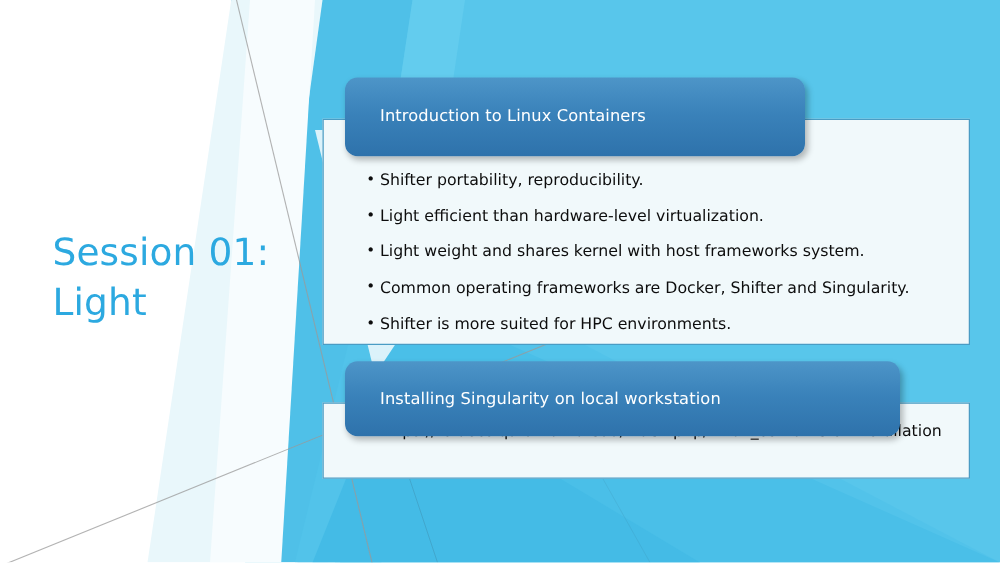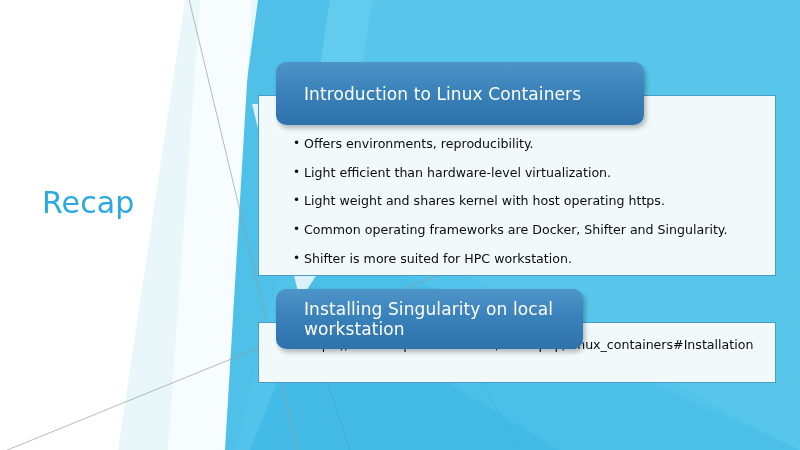--- a/index.html
+++ b/index.html
@@ -100,36 +100,35 @@
   .pill {
     position: absolute;
     box-sizing: border-box;
     border-radius: 10px;
     background: linear-gradient(to bottom, #4D95C8 0%, #3A82BA 45%, #2E72AB 100%);
     box-shadow: 2px 3px 5px rgba(0,0,0,0.28);
     color: #ffffff;
     display: flex;
     align-items: center;
     padding-left: 28px;
-    font-size: 17px;
+    font-size: 13px;
     font-family: "DejaVu Sans", sans-serif;
     letter-spacing: 0.1px;
   }
   .pill-1 {
     left: 276px;
     top: 62px;
     width: 368px;
     height: 63px;
   }
   .pill-2 {
     left: 276px;
     top: 289px;
-    width: 307px;
+    width: 444px;
     height: 60px;
-    justify-content: flex-end;
   }
 </style>
 </head>
 <body>
 
 <div class="slide">
 
   <div class="bg-layer">
     <svg class="bg-shape" width="800" height="450" viewBox="0 0 800 450" preserveAspectRatio="none">
 
@@ -152,44 +151,45 @@
       <polygon points="252,104 430,104 300,300" fill="#EAF7FC" opacity="0.9"></polygon>
 
       <line x1="188" y1="-5" x2="300" y2="460" stroke="#9A9A9A" stroke-width="0.9" opacity="0.75"></line>
       <line x1="-5" y1="455" x2="470" y2="262" stroke="#9A9A9A" stroke-width="0.9" opacity="0.75"></line>
       <line x1="300" y1="300" x2="350" y2="450" stroke="#3F8FAF" stroke-width="0.8" opacity="0.45"></line>
       <line x1="430" y1="290" x2="520" y2="450" stroke="#3F8FAF" stroke-width="0.7" opacity="0.25"></line>
     </svg>
   </div>
 
   <div class="slide-title">
-    <div>Recap</div>
+    <div>Session 01:</div>
+    <div>Light</div>
   </div>
 
   <div class="panel panel-1">
     <div class="bullets">
       <div class="bullet-row">
         <span class="bullet-dot">•</span>
-        <span class="bullet-text">Offers environments, reproducibility.</span>
+        <span class="bullet-text">Shifter portability, reproducibility.</span>
       </div>
       <div class="bullet-row">
         <span class="bullet-dot">•</span>
         <span class="bullet-text">Light efficient than hardware-level virtualization.</span>
       </div>
       <div class="bullet-row">
         <span class="bullet-dot">•</span>
-        <span class="bullet-text">Light weight and shares kernel with host operating https.</span>
+        <span class="bullet-text">Light weight and shares kernel with host frameworks system.</span>
       </div>
       <div class="bullet-row">
         <span class="bullet-dot">•</span>
         <span class="bullet-text">Common operating frameworks are Docker, Shifter and Singularity.</span>
       </div>
       <div class="bullet-row">
         <span class="bullet-dot">•</span>
-        <span class="bullet-text">Shifter is more suited for HPC workstation.</span>
+        <span class="bullet-text">Shifter is more suited for HPC environments.</span>
       </div>
     </div>
   </div>
 
   <div class="panel panel-2">
     <div class="bullets">
       <div class="bullet-row">
         <span class="bullet-dot">•</span>
         <span class="bullet-text">https://rc-docs.qatar.tamu.edu/index.php/Linux_containers#Installation</span>
       </div>

